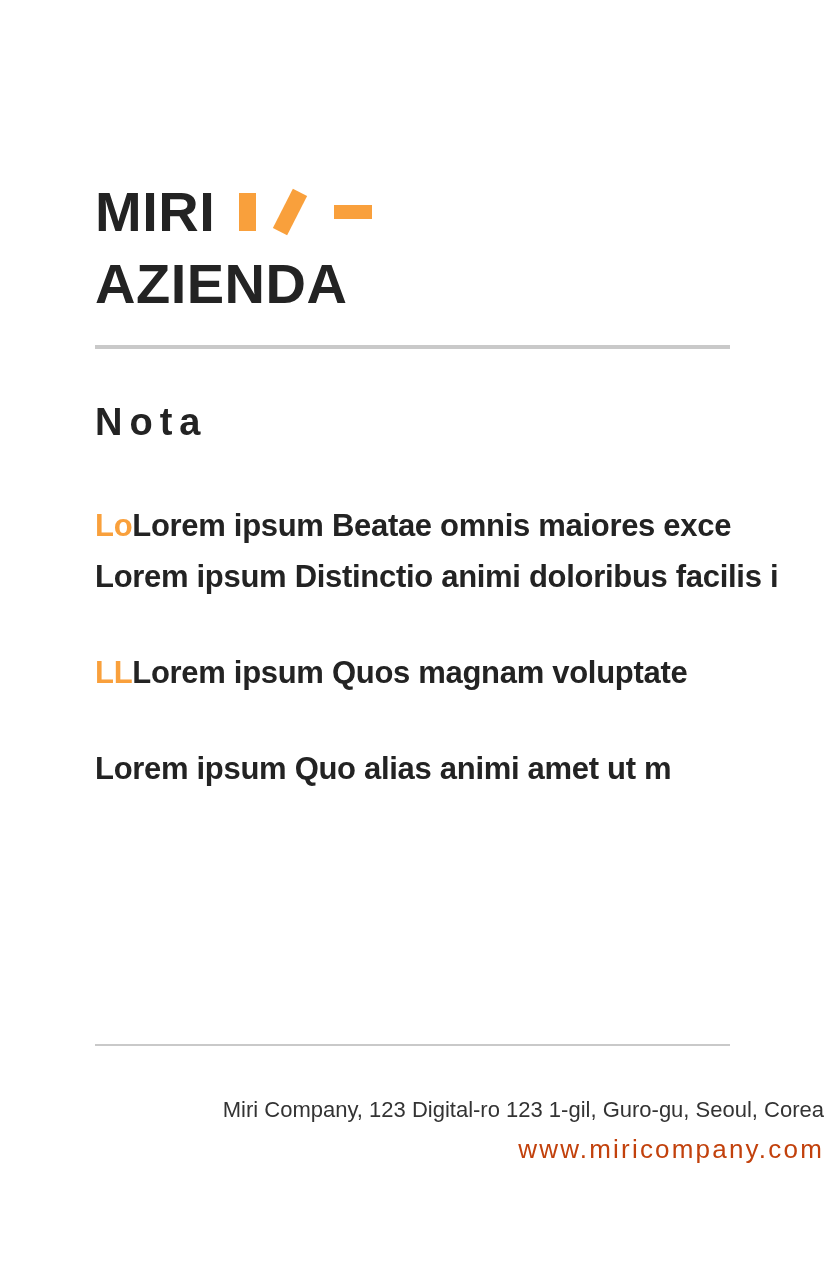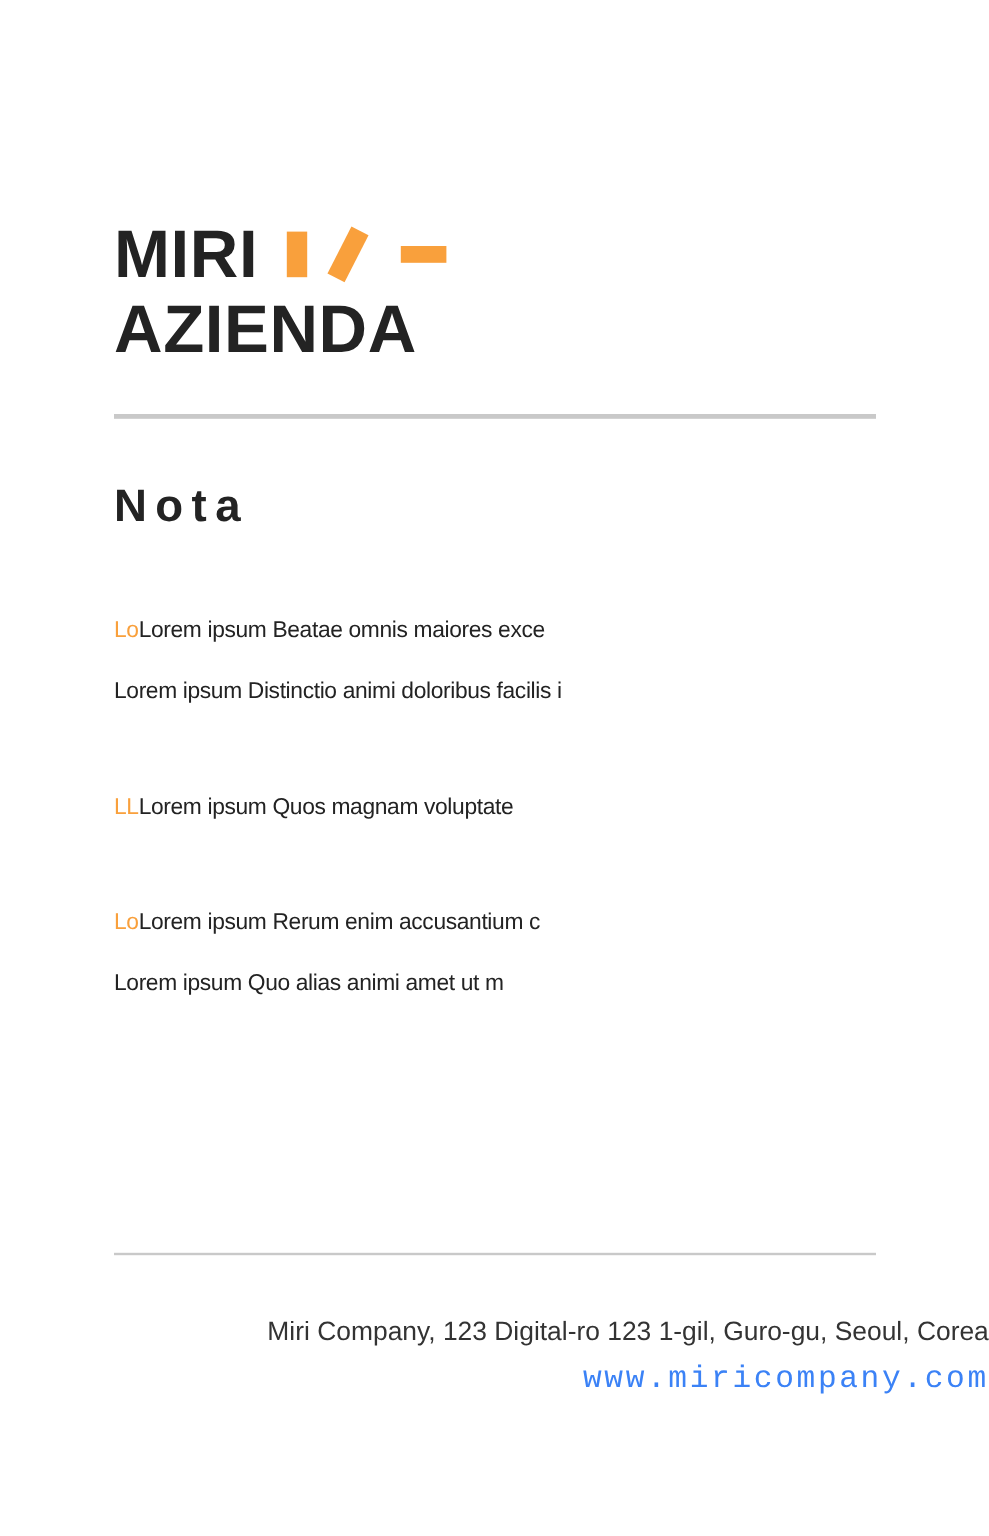--- a/index.html
+++ b/index.html
@@ -61,21 +61,21 @@
     transform: rotate(27deg);
     margin-left: 26px;
   }
   .mark-dash {
     width: 38px;
     height: 14px;
     background: #F9A03C;
     margin-left: 36px;
   }
   .logo-row-2 {
-    margin-top: 10px;
+    margin-top: 20px;
   }
 
   
   .divider-top {
     position: absolute;
     left: 95px;
     top: 345px;
     width: 635px;
     height: 4px;
     background: #C9C9C9;
@@ -108,22 +108,22 @@
     top: 500px;
     width: 660px;
   }
   .note-item {
     margin-bottom: 45px;
   }
   .note-item:last-child {
     margin-bottom: 0;
   }
   .note-line {
-    font-weight: 400;
-    font-size: 19px;
+    font-weight: 700;
+    font-size: 31px;
     line-height: 51px;
     color: #232323;
     white-space: nowrap;
     letter-spacing: -0.3px;
   }
   .note-prefix {
     color: #F9A03C;
   }
 
   
@@ -137,25 +137,24 @@
   .footer-address {
     font-size: 22px;
     line-height: 30px;
     color: #333333;
     font-weight: 400;
     letter-spacing: 0px;
   }
   .footer-website {
     font-size: 26px;
     line-height: 36px;
-    color: #3b82f6;
+    color: #c2410c;
     font-weight: 400;
     letter-spacing: 2.2px;
     margin-top: 6px;
-    font-family: Liberation Mono, monospace;
   }
 </style>
 </head>
 <body>
 
 <div class="page">
 
   <div class="logo-block">
     <div class="logo-row-1">
       <div class="logo-word">MIRI</div>
@@ -182,23 +181,20 @@
     </div>
 
     <div class="note-item">
       <div class="note-line">
         <span class="note-prefix">LL</span><span>Lorem ipsum Quos magnam voluptate</span>
       </div>
     </div>
 
 
     <div class="note-item">
-      <div class="note-line">
-        <span class="note-prefix">Lo</span><span>Lorem ipsum Rerum enim accusantium c</span>
-      </div>
       <div class="note-line">Lorem ipsum Quo alias animi amet ut m</div>
     </div>
 
   </div>
 
   <div class="divider-bottom"></div>
 
   <div class="footer">
     <div class="footer-address">Miri Company, 123 Digital-ro 123 1-gil, Guro-gu, Seoul, Corea</div>
     <div class="footer-website">www.miricompany.com</div>

